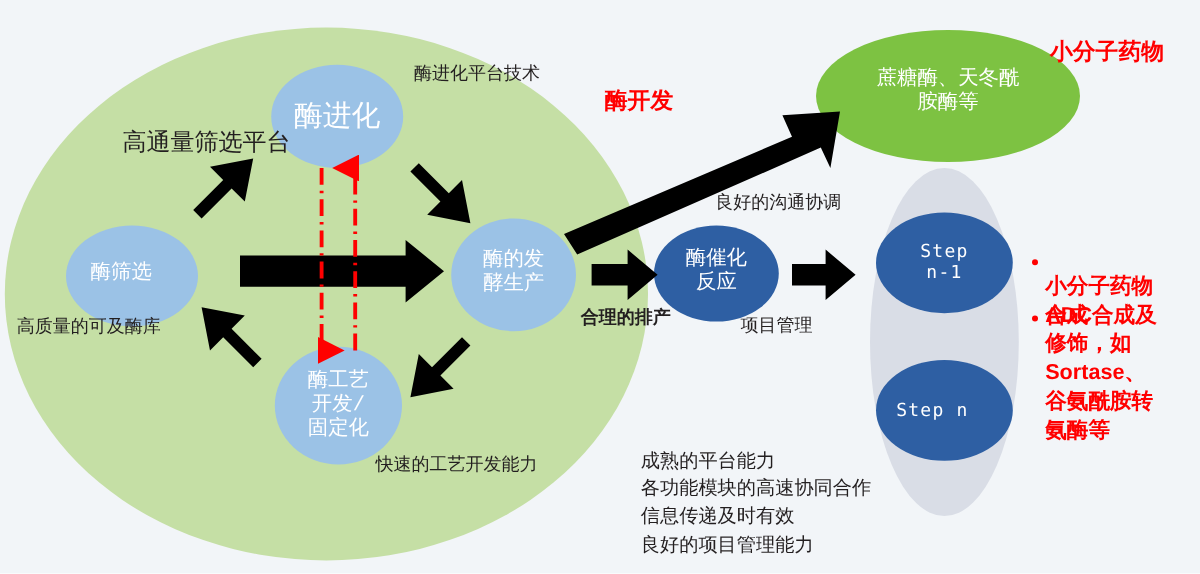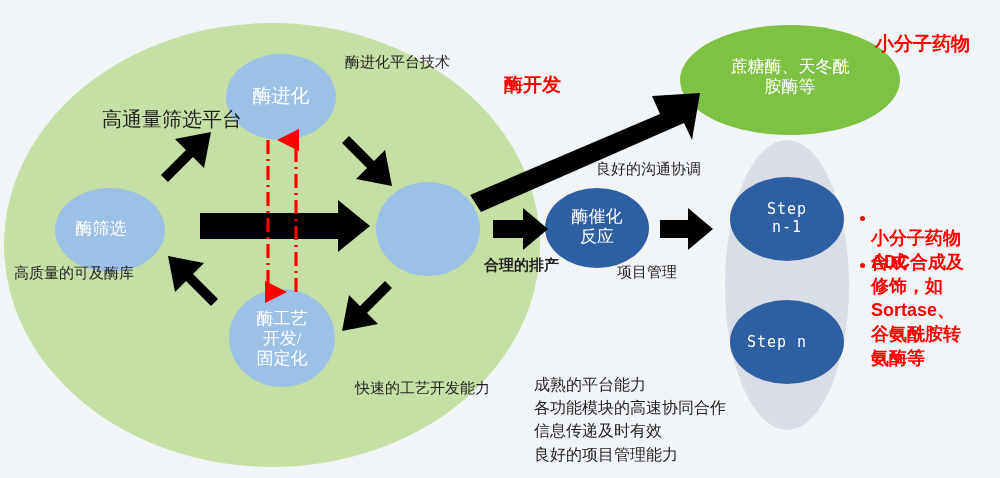--- a/index.html
+++ b/index.html
@@ -22,21 +22,21 @@
     width: 1000px;
     height: 478px;
   }
   .node-label {
     position: absolute;
     color: #ffffff;
     text-align: center;
     line-height: 1.18;
     white-space: pre-line;
     pointer-events: none;
-    font-family: Liberation Serif, serif;
+    font-family: Liberation Mono, monospace;
   }
   .node-label.mono {
     font-family: "DejaVu Sans Mono", "Liberation Mono", monospace;
     letter-spacing: 1px;
   }
   .cap {
     position: absolute;
     color: #231f20;
     line-height: 1.32;
     white-space: pre-line;
@@ -111,24 +111,26 @@
     </g>
 
     <g fill="#000000">
       <polygon points="470,195 660,114 652,96 700,93 692,140 684,123 481,212"></polygon>
     </g>
 
     <line x1="268" y1="140" x2="268" y2="292" stroke="#ff0000" stroke-width="3.2" stroke-dasharray="14,5,2,5" marker-end="url(#arrowRedDown)"></line>
     <line x1="296" y1="292" x2="296" y2="140" stroke="#ff0000" stroke-width="3.2" stroke-dasharray="14,5,2,5" marker-end="url(#arrowRedUp)"></line>
   </svg>
 
-  <div class="node-label" style="left:226px; top:85px; width:110px; font-size:19px;">酶进化</div>
+  <div class="node-label" style="left:226px; top:85px; width:110px; font-size:24px;">酶进化</div>
 
   <div class="node-label" style="left:55px; top:219px; width:92px; font-size:17px;">酶筛选</div>
 
+  <div class="node-label" style="left:376px; top:208px; width:104px; font-size:17px;">酶的发
+酵生产</div>
 
   <div class="node-label" style="left:229px; top:309px; width:106px; font-size:17px;">酶工艺
 开发/
 固定化</div>
 
   <div class="node-label" style="left:545px; top:207px; width:104px; font-size:17px;">酶催化
 反应</div>
 
   <div class="node-label" style="left:700px; top:57px; width:180px; font-size:17px;">蔗糖酶、天冬酰
 胺酶等</div>
@@ -137,21 +139,21 @@
 n-1</div>
 
   <div class="node-label mono" style="left:730px; top:334px; width:94px; font-size:15px;">Step n</div>
 
   <div class="cap" style="left:321px; top:52px; font-size:15px;margin-left:24px;">酶进化平台技术</div>
 
   <div class="cap" style="left:102px; top:106px; font-size:20px;">高通量筛选平台</div>
 
   <div class="cap" style="left:14px; top:263px; font-size:15px;">高质量的可及酶库</div>
 
-  <div class="cap" style="left:313px; top:378px; font-size:15px;margin-left:42px;">快速的工艺开发能力</div>
+  <div class="cap" style="left:313px; top:378px; font-size:15px;">快速的工艺开发能力</div>
 
   <div class="cap" style="left:484px; top:255px; font-size:15px;font-weight:bold;">合理的排产</div>
 
   <div class="cap" style="left:596px; top:159px; font-size:15px;">良好的沟通协调</div>
 
   <div class="cap" style="left:617px; top:262px; font-size:15px;">项目管理</div>
 
   <div class="cap red" style="left:504px; top:72px; font-size:19px;">酶开发</div>
 
   <div class="cap red" style="left:875px; top:31px; font-size:19px;">小分子药物</div>

